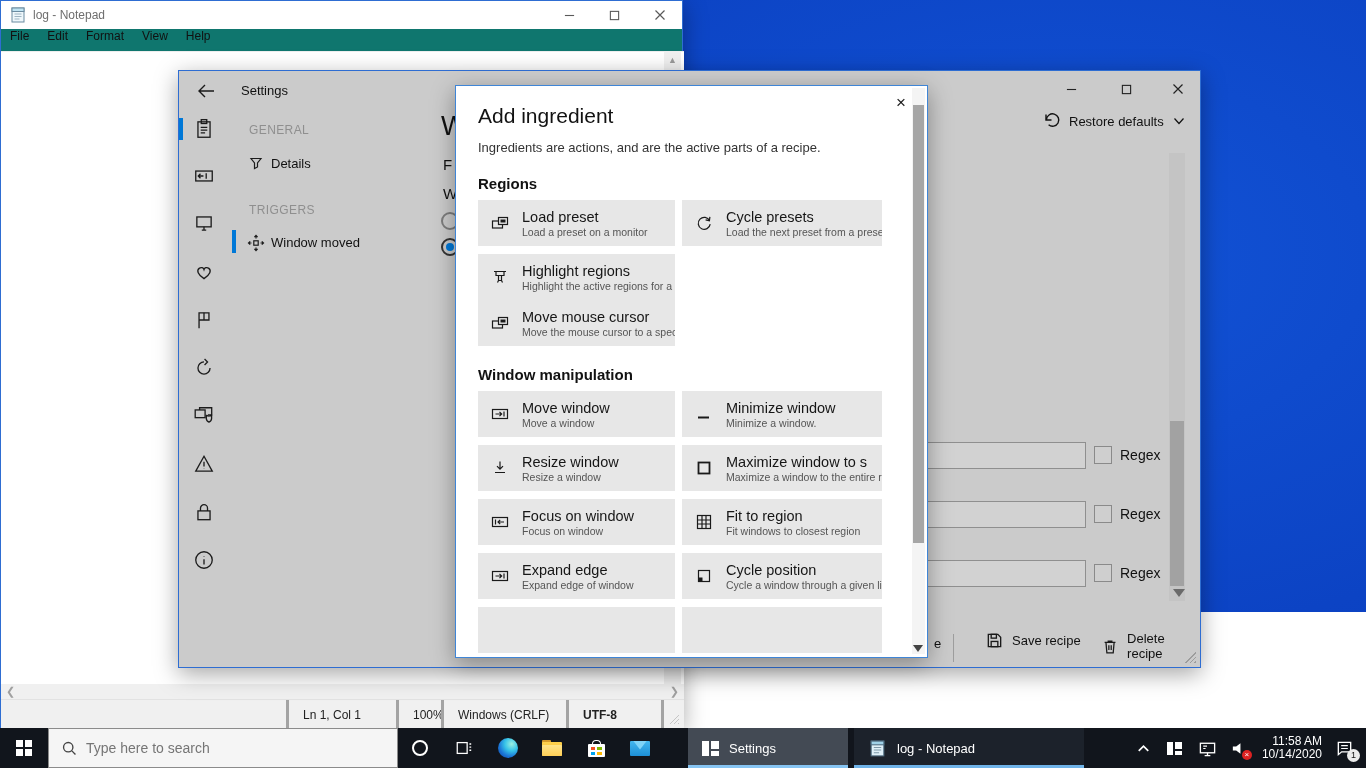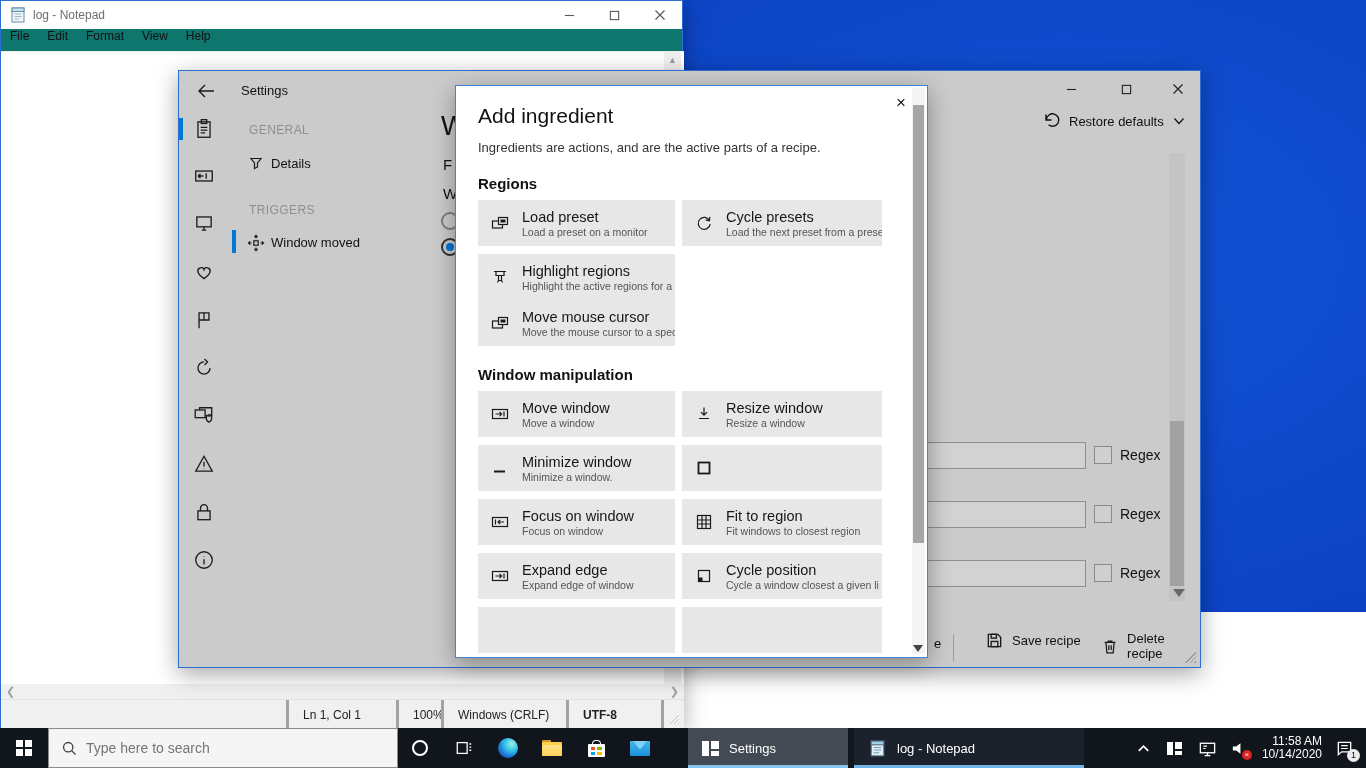--- a/index.html
+++ b/index.html
@@ -397,44 +397,48 @@
               </svg>
             </span>
           <span class="ing-tx">
               <span class="ing-t">Move window</span>
               <span class="ing-s">Move a window</span>
             </span>
         </div>
         <div class="ing">
           <span class="ing-ic">
               <svg viewBox="0 0 20 20">
+                <path d="M4 13.5 H15" stroke="currentColor" stroke-width="2" fill="none"></path>
+              </svg>
+            </span>
+          <span class="ing-tx">
+              <span class="ing-t">Minimize window</span>
+              <span class="ing-s">Minimize a window.</span>
+            </span>
+        </div>
+        <div class="ing">
+          <span class="ing-ic">
+              <svg viewBox="0 0 20 20">
                 <path d="M10 3.5 V11 M7 8.2 L10 11.2 L13 8.2 M5 14.5 H15" class="s2"></path>
               </svg>
             </span>
           <span class="ing-tx">
               <span class="ing-t">Resize window</span>
               <span class="ing-s">Resize a window</span>
             </span>
         </div>
         <div class="ing">
           <span class="ing-ic">
               <svg viewBox="0 0 20 20">
-                <path d="M4 13.5 H15" stroke="currentColor" stroke-width="2" fill="none"></path>
-              </svg>
-            </span>
-          <span class="ing-tx">
-              <span class="ing-t">Minimize window</span>
-              <span class="ing-s">Minimize a window.</span>
-            </span>
-        </div>
-        <div class="ing">
-          <span class="ing-ic">
-              <svg viewBox="0 0 20 20">
                 <rect x="4.5" y="4.5" width="11" height="11" fill="none" stroke="currentColor" stroke-width="1.8"></rect>
               </svg>
+            </span>
+          <span class="ing-tx">
+              <span class="ing-t">Maximize window to s</span>
+              <span class="ing-s">Maximize a window to the entire r</span>
             </span>
         </div>
         <div class="ing">
           <span class="ing-ic">
               <svg viewBox="0 0 20 20">
                 <rect x="2.5" y="5.5" width="15" height="9" class="s2"></rect>
                 <path d="M14 10 h-6 M10.2 7.8 L8 10 L10.2 12.2 M5.5 7.5 v5" class="s2"></path>
               </svg>
             </span>
           <span class="ing-tx">
@@ -468,21 +472,21 @@
         </div>
         <div class="ing">
           <span class="ing-ic">
               <svg viewBox="0 0 20 20">
                 <rect x="4.5" y="4.5" width="11" height="11" class="s2"></rect>
                 <rect x="4.5" y="11.5" width="4" height="4" class="f"></rect>
               </svg>
             </span>
           <span class="ing-tx">
               <span class="ing-t">Cycle position</span>
-              <span class="ing-s">Cycle a window closest a given li</span>
+              <span class="ing-s">Cycle a window through a given li</span>
             </span>
         </div>
         <div class="ing partial"></div>
         <div class="ing partial"></div>
       </div>
     </div>
   </div>
 
   <div id="taskbar">
     <div id="start-btn">

